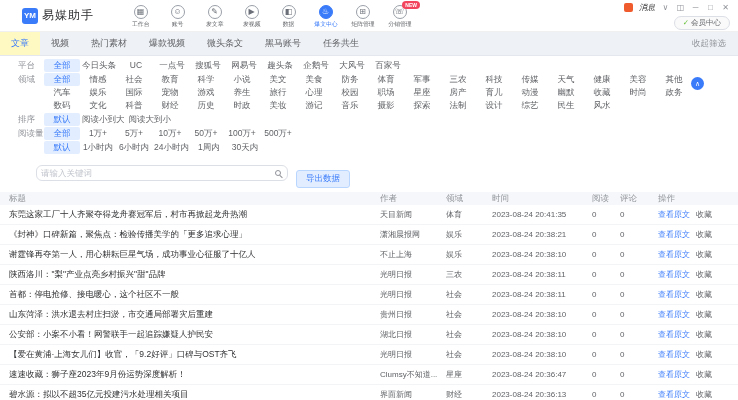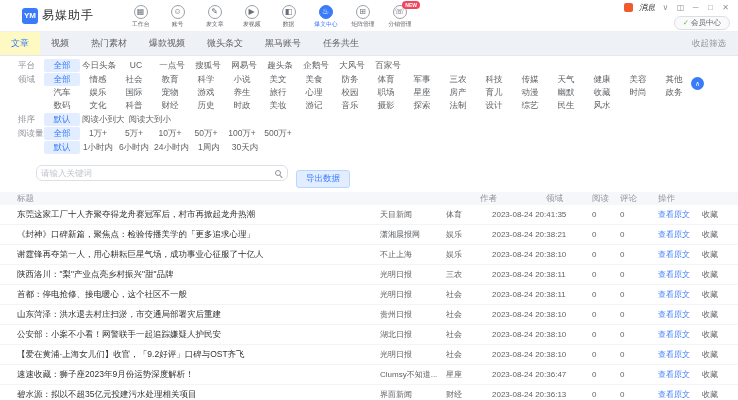--- a/index.html
+++ b/index.html
@@ -64,30 +64,30 @@
   .mag::after { content:''; position:absolute; width:4px; height:1px; background:#909399;
     transform:rotate(45deg); right:-3px; bottom:-2px; }
   .export-btn { background:#e2eeff; border:1px solid #b9d6ff; color:#3a7bfa; font-size:8.5px;
     padding:2px 9px; border-radius:3px; cursor:pointer; white-space:nowrap;margin-top:12px; }
 
   
   .table { width:100%; }
   .t-head { display:flex; background:#f5f7fa; height:13px; align-items:center; }
   .t-head > div { font-size:8.5px; color:#909399; }
   .t-row { display:flex; align-items:center; height:20px; border-bottom:1px solid #f3f4f6; }
-  .c-title { flex:1; padding-left:3px; font-size:8.5px; color:#303133; white-space:nowrap;
-    overflow:hidden; text-overflow:ellipsis; cursor:pointer;margin-left:14px; }
+  .c-title { flex:1; padding-left:9px; font-size:8.5px; color:#303133; white-space:nowrap;
+    overflow:hidden; text-overflow:ellipsis; cursor:pointer; }
   .c-author { width:66px; flex:none; font-size:8px; color:#606266; white-space:nowrap;
     overflow:hidden; text-overflow:ellipsis; }
   .c-cat { width:46px; flex:none; font-size:8px; color:#606266; }
   .c-time { width:100px; flex:none; font-size:8px; color:#606266; }
   .c-reads { width:28px; flex:none; font-size:8px; color:#606266; }
   .c-comments { width:38px; flex:none; font-size:8px; color:#606266; }
   .c-actions { width:80px; flex:none; font-size:8px; white-space:nowrap; }
-  .lnk-view { color:#3a7bfa; cursor:pointer; margin-right:12px;font-family:Liberation Serif, serif; }
+  .lnk-view { color:#3a7bfa; cursor:pointer; margin-right:6px;font-family:Liberation Serif, serif; }
   .lnk-fav { color:#606266; cursor:pointer; }
 </style>
 </head>
 <body>
 
 <div class="titlebar">
   <div class="logo">
     <div class="logo-badge">YM</div>
     <div class="logo-text">易媒助手</div>
   </div>
@@ -268,20 +268,21 @@
     <span class="mag"></span>
   </div>
   <button class="export-btn">导出数据</button>
 </div>
 
 <div class="table">
   <div class="t-head" id="t-head">
       <div class="c-title">标题</div>
       <div class="c-author">作者</div>
       <div class="c-cat">领域</div>
+      <div class="c-time">时间</div>
       <div class="c-reads">阅读</div>
       <div class="c-comments">评论</div>
       <div class="c-actions">操作</div>
     </div>
   <div id="t-body">
       <div class="t-row">
         <div class="c-title">东莞这家工厂十人齐聚夺得龙舟赛冠军后，村市再掀起龙舟热潮</div>
         <div class="c-author">天目新闻</div>
         <div class="c-cat">体育</div>
         <div class="c-time">2023-08-24 20:41:35</div>

